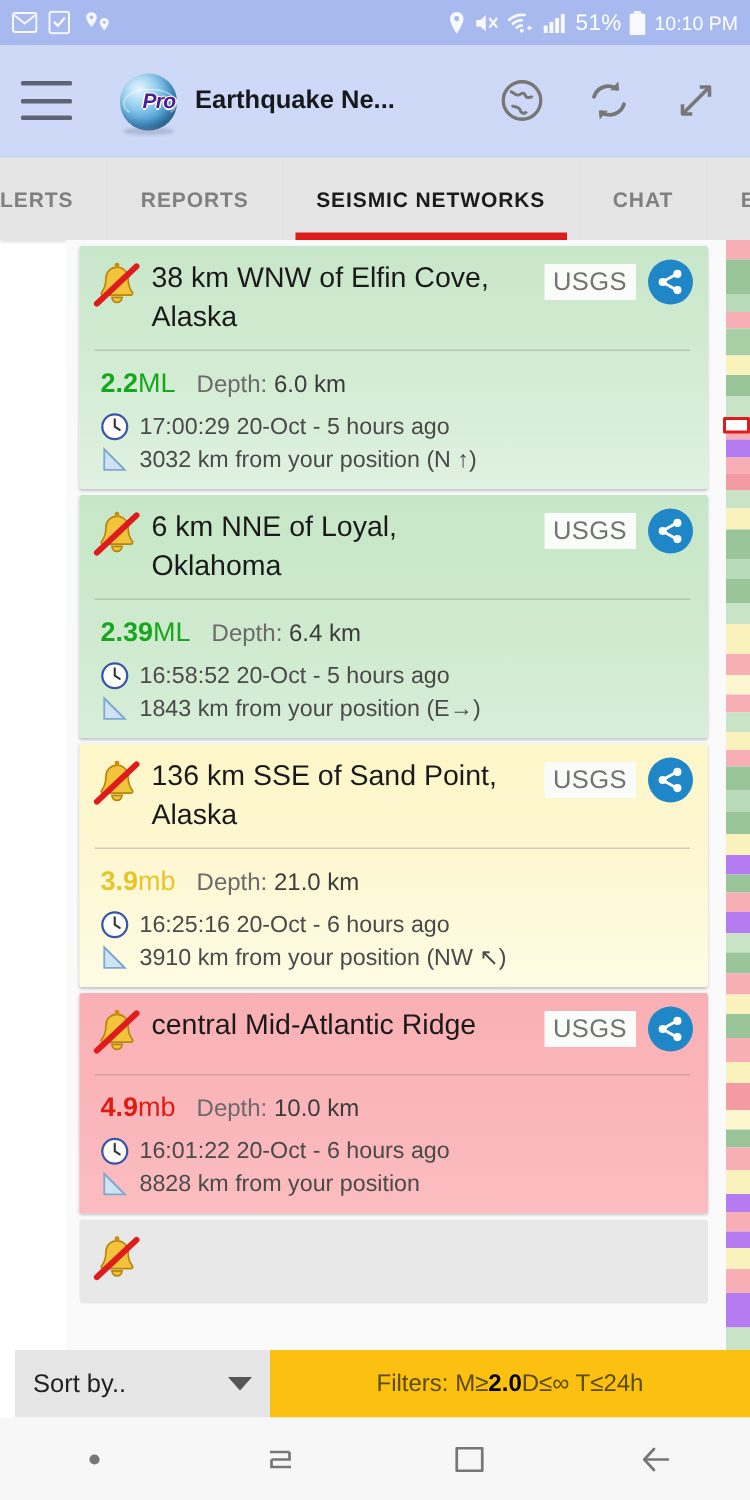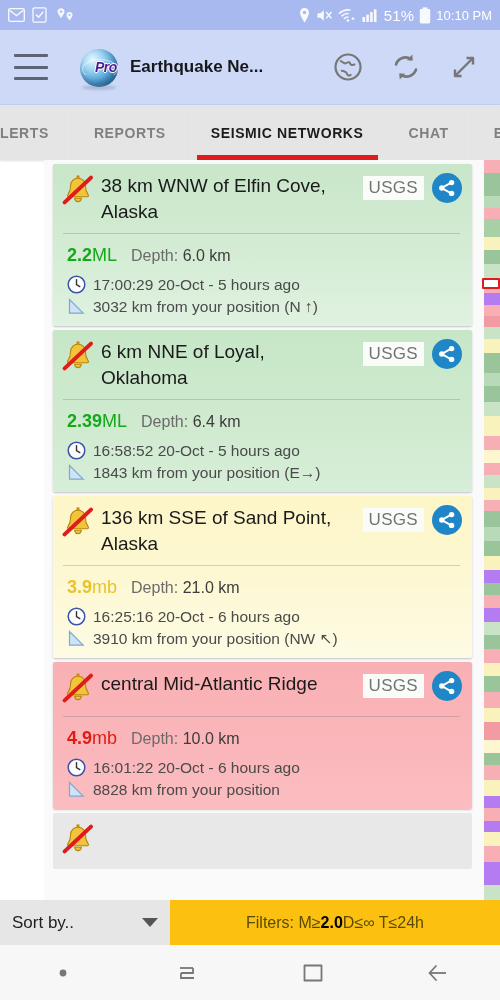--- a/index.html
+++ b/index.html
@@ -115,21 +115,21 @@
   
   .scrollstrip { position: absolute; right: 0; top: 0; width: 22px; bottom: 0; background: #fafafa; }
   .scroll-track { position: absolute; right: 0; top: 0; width: 16px; height: 100%; }
   .sbar { width: 16px; }
   .scroll-marker {
     position: absolute; right: 0; width: 18px; height: 11px;
     border: 2px solid #e01b1b; background: #fff; box-sizing: border-box; border-radius: 1px;
   }
 
   
-  .bottombar { height: 45px; flex: 0 0 45px; display: flex; align-items: stretch; }
+  .bottombar { height: 45px; flex: 0 0 45px; display: flex; align-items: stretch; padding-left: 10px; }
   .sortby {
     flex: 0 0 170px; background: #e6e6e6; display: flex; align-items: center;
     padding: 0 12px; font-size: 17px; color: #222; cursor: pointer;
   }
   .sortby .caret {
     margin-left: auto; width: 0; height: 0;
     border-left: 8px solid transparent; border-right: 8px solid transparent; border-top: 9px solid #555;
   }
   .filters {
     flex: 1 1 auto; background: #fcc110; display: flex; align-items: center; justify-content: center;

